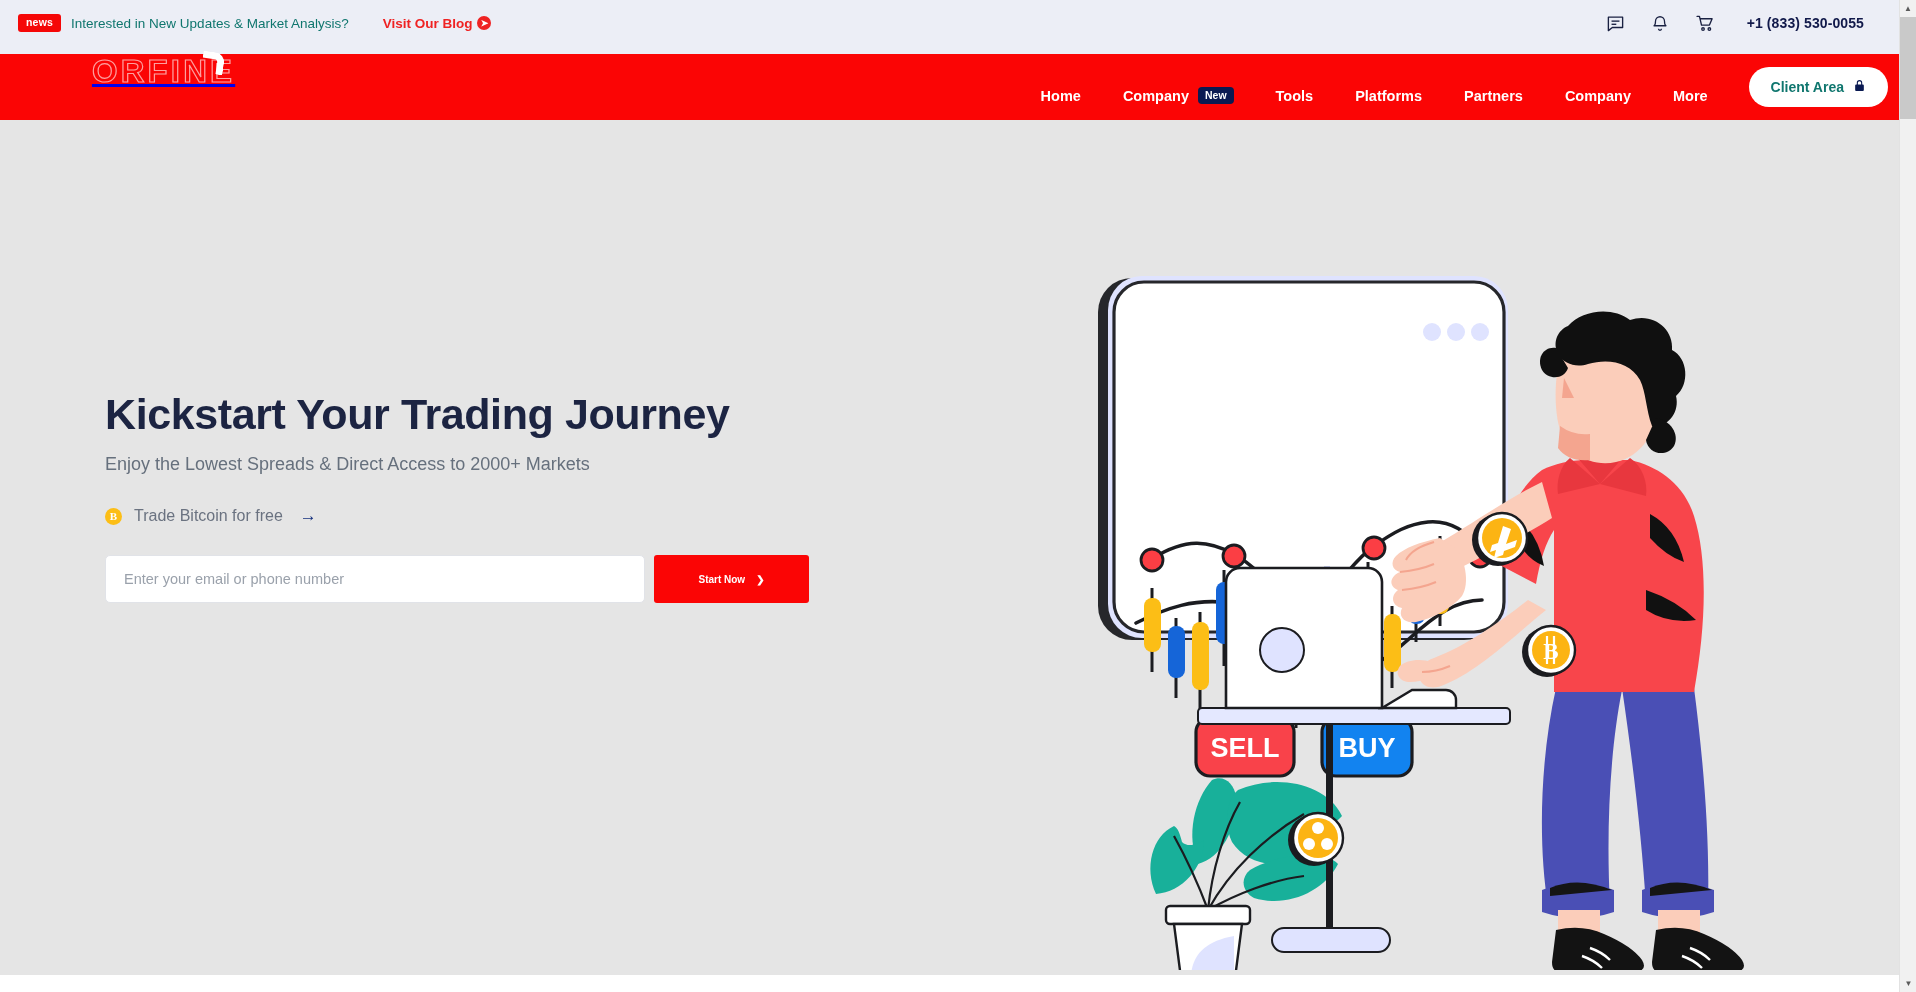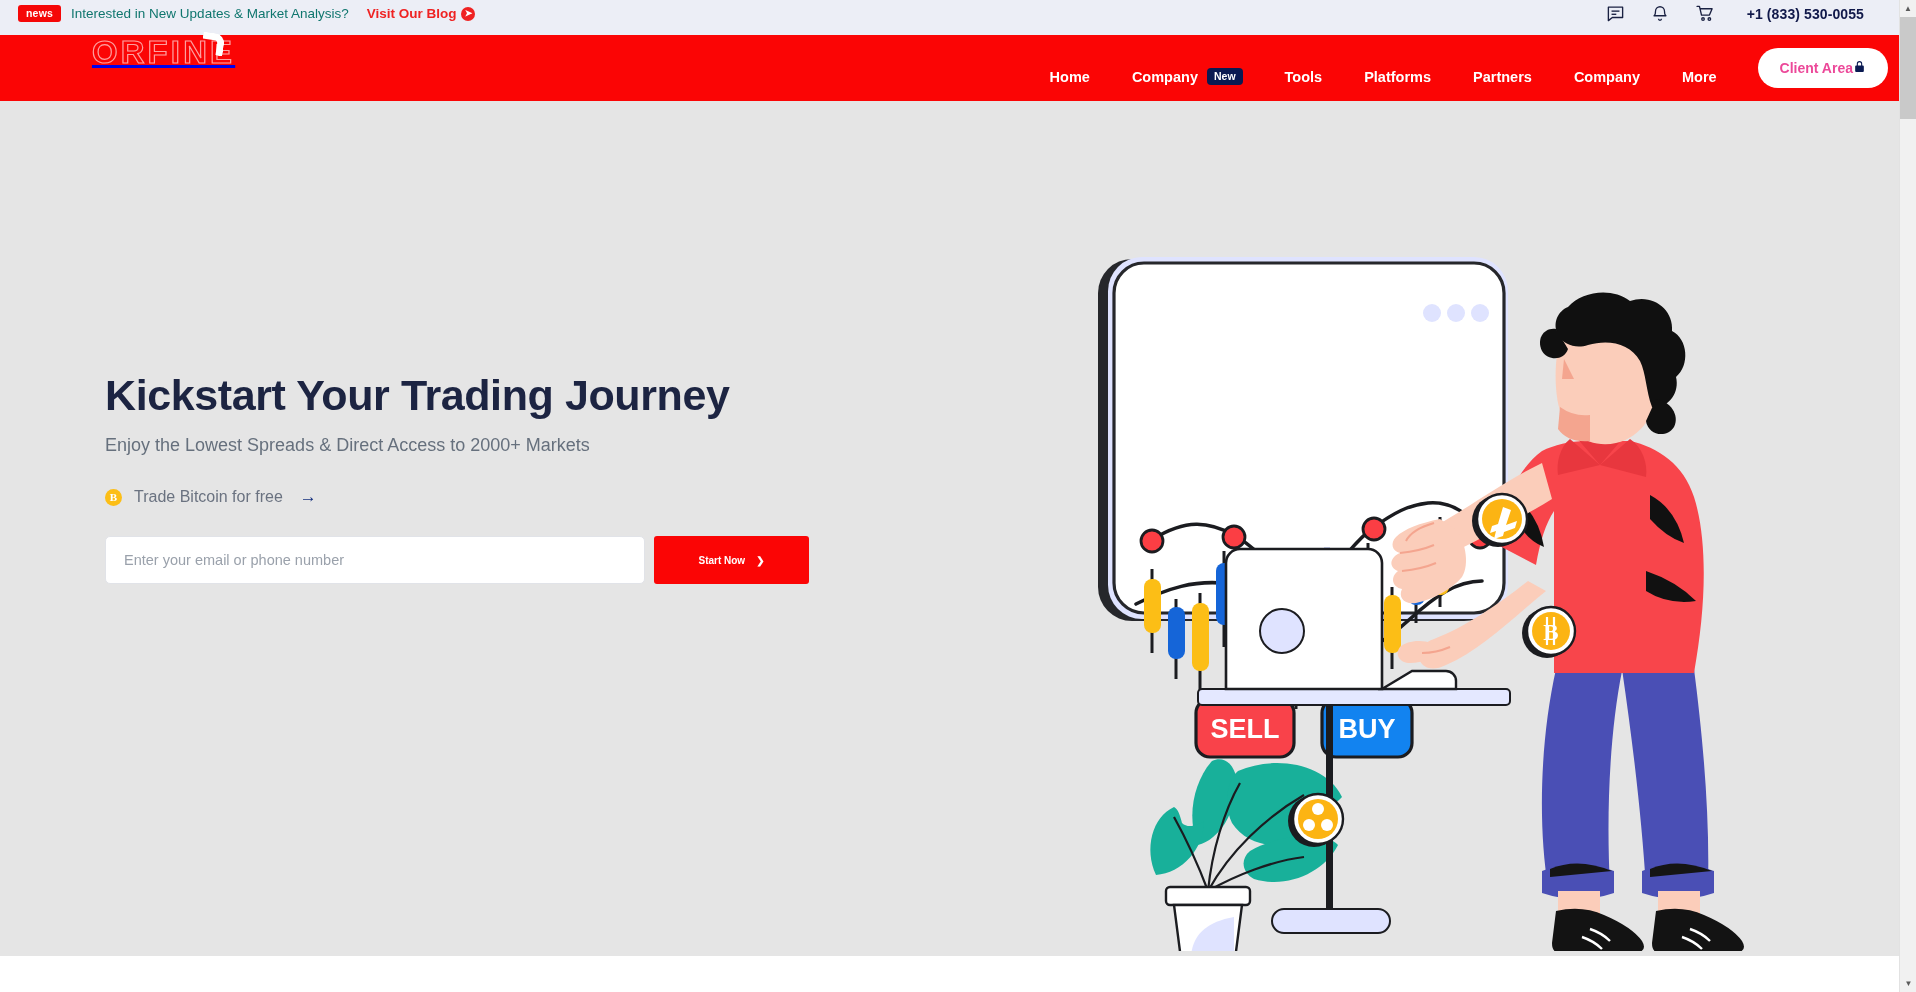--- a/index.html
+++ b/index.html
@@ -7,21 +7,21 @@
   html, body { width:1916px; height:992px; overflow:hidden; }
   body {
     font-family:"Liberation Sans", sans-serif;
     background:#ffffff;
     color:#1a2142;
     -webkit-font-smoothing:antialiased;
   }
 
   
   .announce {
-    height:35px;
+    height:54px;
     background:#eceef6;
     display:flex;
     align-items:center;
     padding:0 24px 8px 18px;
     position:relative;
     text-align:center;
   }
   .announce-left { display:flex; align-items:center; gap:10px; }
   .news-badge {
     background:#f50707;
@@ -35,21 +35,21 @@
   }
   .announce-text {
     font-size:13.5px;
     color:#0f766e;
   }
   .announce-link {
     font-size:13.5px;
     color:#ef2222;
     font-weight:600;
     text-decoration:none;
-    margin-left:8px;
+    margin-left:24px;
     display:inline-flex;
     align-items:center;
     gap:5px;
   }
   .arrow-circ {
     width:14px; height:14px; border-radius:50%;
     background:#ef2222; display:inline-flex;
     align-items:center; justify-content:center;
     color:#fff; font-size:9px; line-height:1;
   }
@@ -130,28 +130,29 @@
     background:#0a1a52;
     color:#ffffff;
     font-size:10.5px;
     font-weight:bold;
     padding:3px 7px 4px;
     border-radius:4px;
     line-height:1;
   }
   .client-area {
     background:#ffffff;
-    color:#ec4899;
+    color:#0f766e;
     font-size:14px;
     font-weight:bold;
     border-radius:22px;
     padding:11px 22px;
     margin-left:20px;
     display:flex;
     align-items:center;
+    gap:9px;
     text-decoration:none;
     border:none;
     cursor:pointer;
     font-family:"Liberation Sans", sans-serif;
   }
 
   
   .hero {
     position:relative;
     height:855px;

